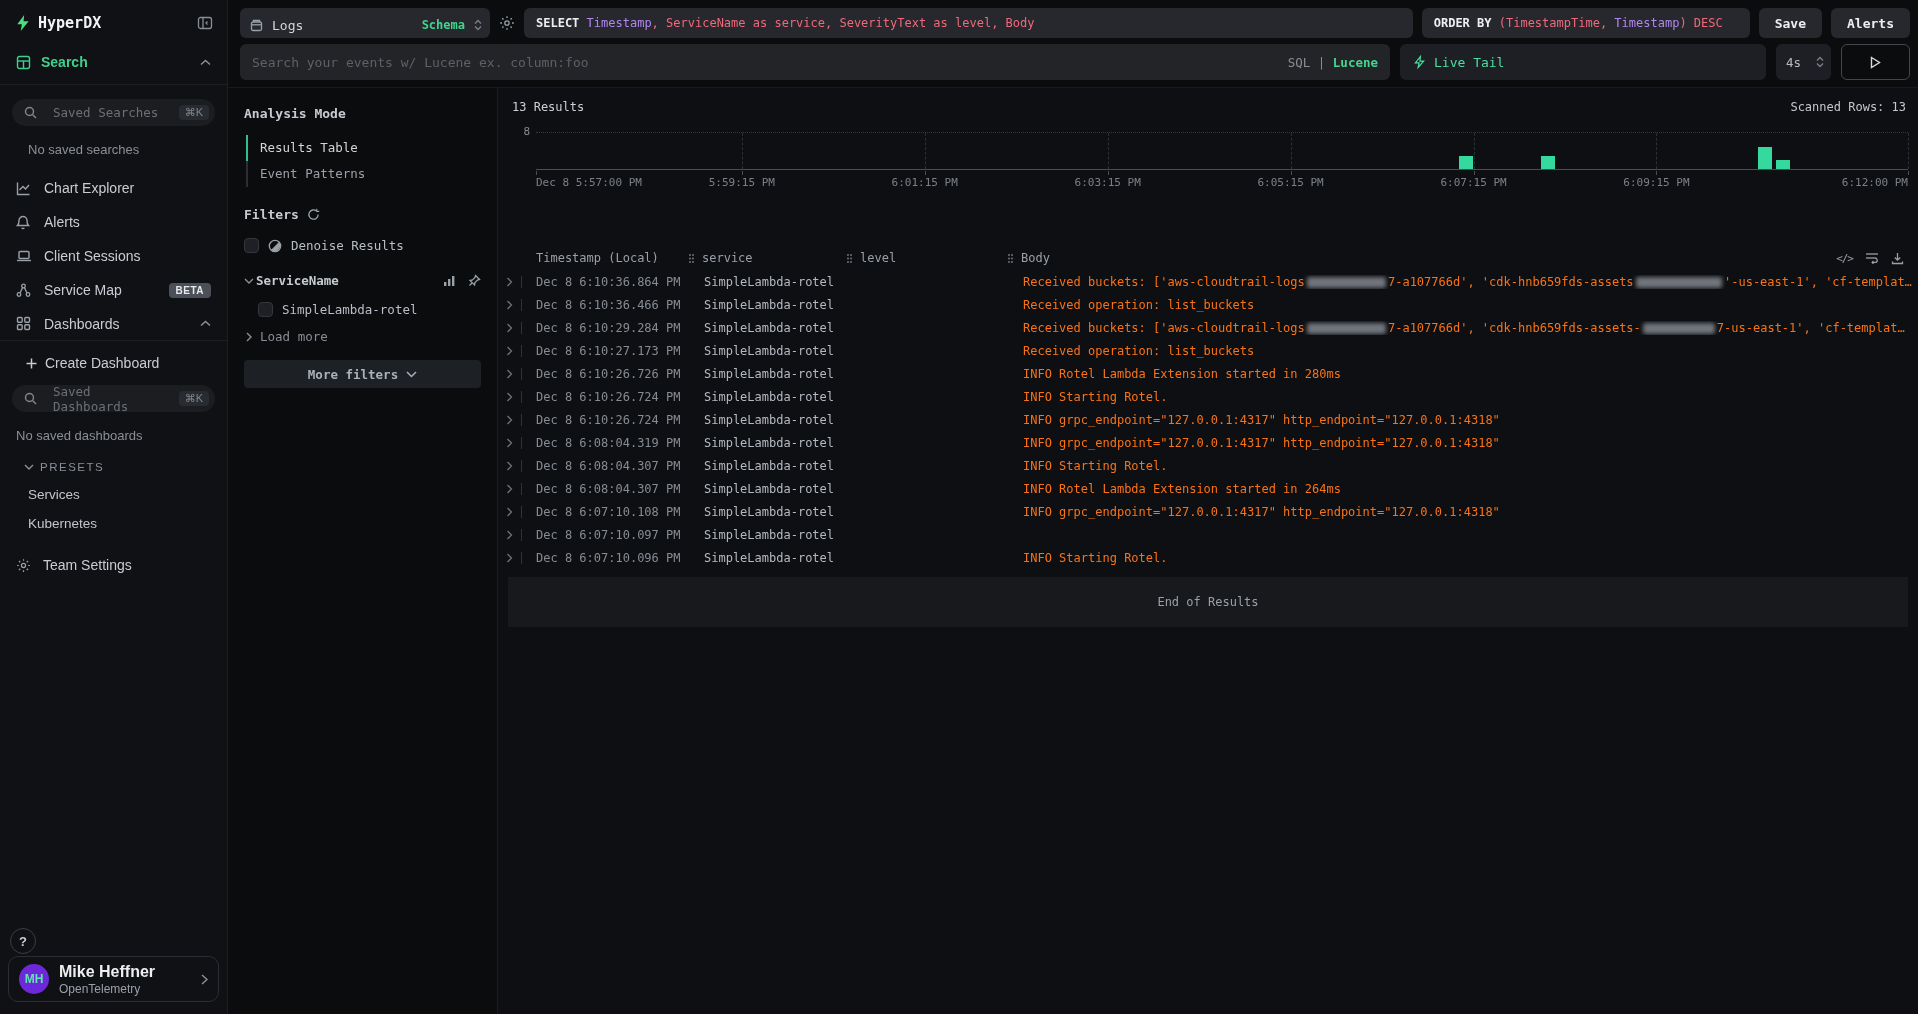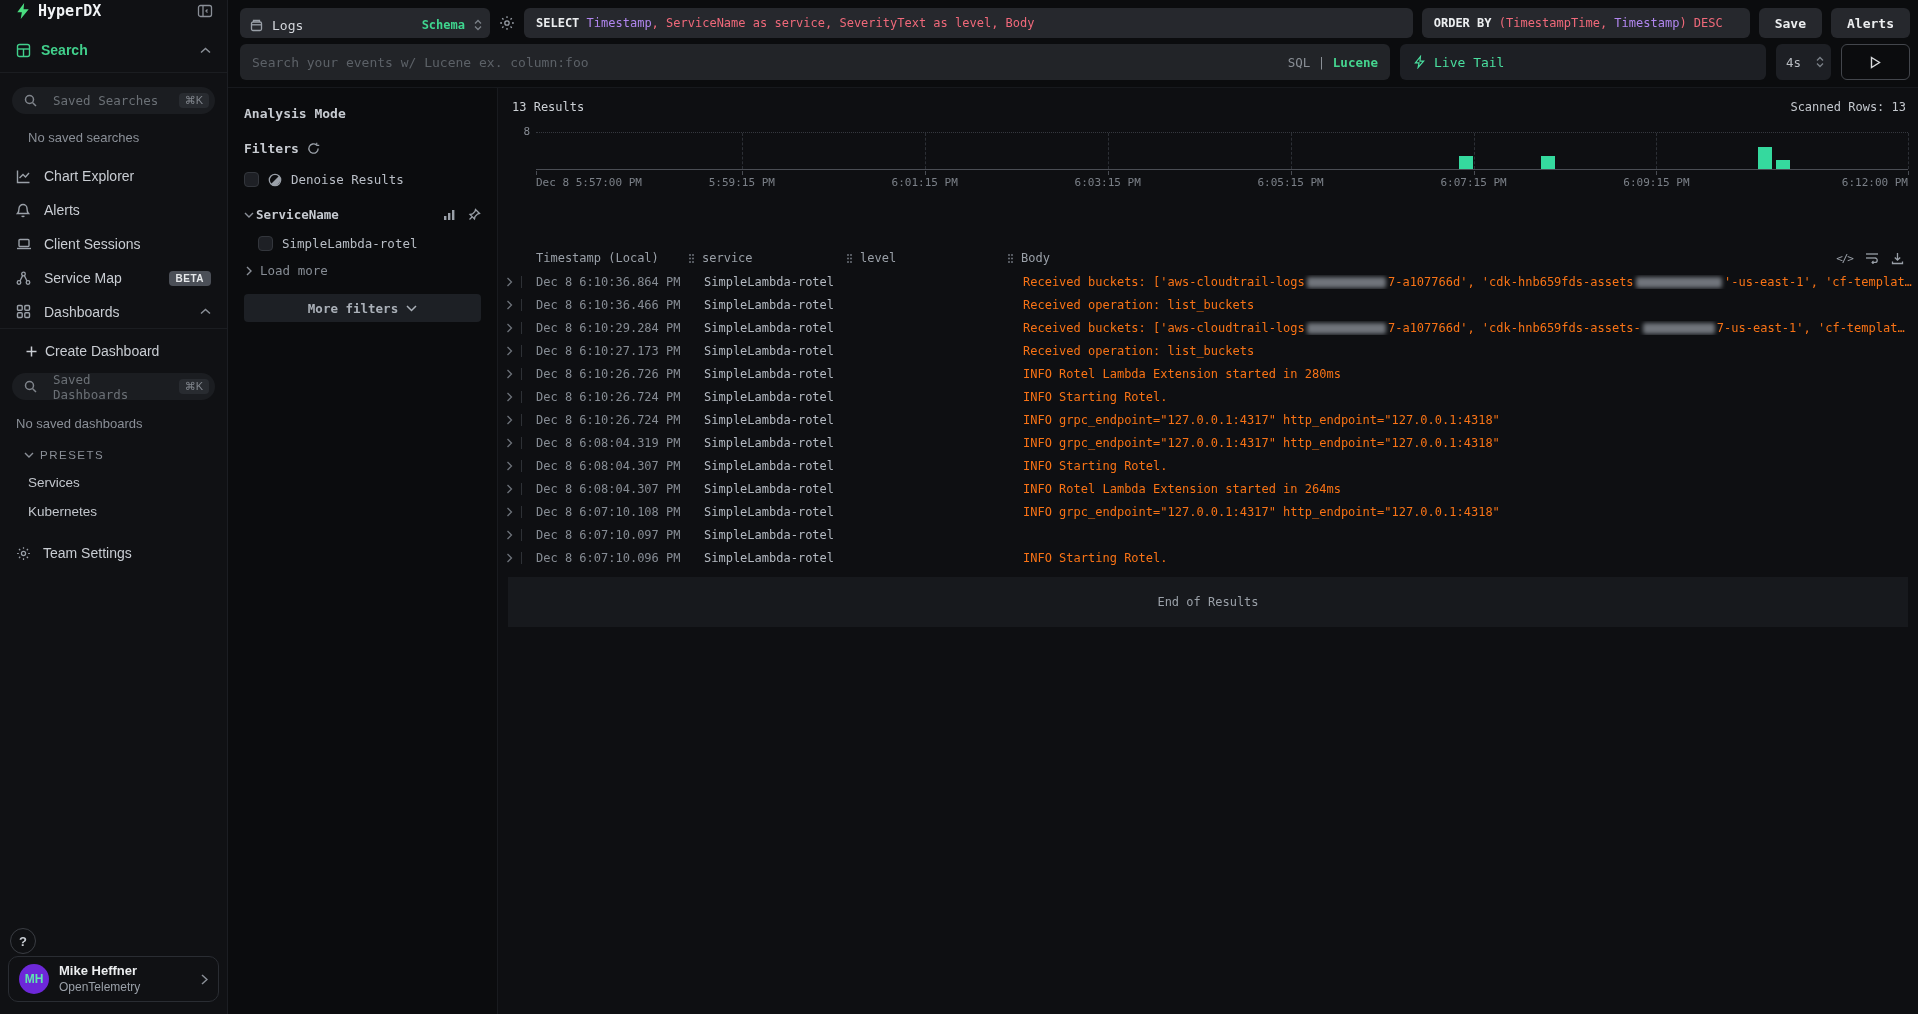--- a/index.html
+++ b/index.html
@@ -5,21 +5,21 @@
   * { margin:0; padding:0; box-sizing:border-box; }
   html,body { width:1918px; height:1014px; background:#0b0c0e; overflow:hidden;
               font-family:"DejaVu Sans Mono", monospace; }
   .app { display:flex; width:1918px; height:1014px; color:#c7cbd1; }
   svg { display:block; }
 
   
   .sidebar { position:relative; width:228px; height:100%; background:#101114;
              border-right:1px solid #1c1e23; flex:0 0 228px;
              font-family:"Liberation Sans", sans-serif; }
-  .logo-row { display:flex; align-items:center; padding:2px 14px 10px 16px; }
+  .logo-row { display:flex; align-items:center; padding:14px 14px 10px 16px; }
   .logo-bolt { color:#4ade80; margin-right:8px; }
   .logo-text { font-family:"DejaVu Sans Mono", monospace; font-weight:bold; font-size:15px; color:#f1f3f5; flex:1; }
   .collapse-btn { color:#8a8f97; cursor:pointer; }
   .side-section-head { display:flex; align-items:center; gap:10px; padding:12px 16px 14px 16px;
                        border-bottom:1px solid #1b1d21; }
   .side-section-head .label { color:#41d08c; font-weight:bold; font-size:14px; flex:1; }
   .side-section-head .icon { color:#41d08c; }
   .chev { color:#8a8f97; }
   .pill-input { display:flex; align-items:center; gap:16px; margin:14px 12px 0 12px; height:27px;
                 background:#1b1d21; border-radius:14px; padding:0 6px 0 12px; color:#6b7076; cursor:text; }
@@ -44,21 +44,21 @@
   .team-settings .icon { color:#9aa0a8; }
   .help-btn { position:absolute; left:10px; bottom:60px; width:26px; height:26px; border-radius:50%;
               border:1px solid #3a3d43; color:#c9cdd3; font-size:13px; font-weight:bold;
               display:flex; align-items:center; justify-content:center; cursor:pointer; }
   .user-card { position:absolute; left:8px; right:8px; bottom:12px; height:46px;
                border:1px solid #2a2d33; border-radius:10px; display:flex; align-items:center;
                gap:10px; padding:0 10px; cursor:pointer; background:#101114; }
   .avatar { width:30px; height:30px; border-radius:50%; background:#6d28d9; color:#5ee6b0;
             font-size:12px; font-weight:bold; display:flex; align-items:center; justify-content:center; }
   .user-meta { flex:1; line-height:1.25; }
-  .user-name { color:#eceef0; font-size:13px; font-weight:bold; }
+  .user-name { color:#eceef0; font-size:16px; font-weight:bold; }
   .user-org  { color:#9aa0a8; font-size:12px; }
 
   
   .right { flex:1; display:flex; flex-direction:column; min-width:0; }
 
   
   .topbar { height:88px; background:#0b0c0e; border-bottom:1px solid #17191d; padding:8px 8px 0 12px; }
   .tb-row { display:flex; align-items:center; }
   .tb-row1 { height:30px; gap:9px; }
   .tb-row2 { height:36px; margin-top:6px; gap:10px; }
@@ -390,20 +390,24 @@
               <path d="M1.5 1.5 L9.5 6.5 L1.5 11.5 Z"></path>
             </svg>
         </div>
       </div>
     </div>
 
     <div class="content">
 
       <div class="filters-panel">
         <div class="fp-head">Analysis Mode</div>
+        <div class="mode-group">
+          <div class="mode-item active">Results Table</div>
+          <div class="mode-item">Event Patterns</div>
+        </div>
         <div class="filters-head-row">
           <span class="fp-head">Filters</span>
           <span class="refresh-btn">
             <svg width="13" height="13" viewBox="0 0 14 14" fill="none" stroke="currentColor" stroke-width="1.4">
                 <path d="M12 7 a5 5 0 1 1 -1.8 -3.8"></path>
                 <path d="M10.5 0.8 L10.5 3.6 L13.2 3.6" stroke-width="1.2"></path>
               </svg>
           </span>
         </div>
         <div class="check-row">

